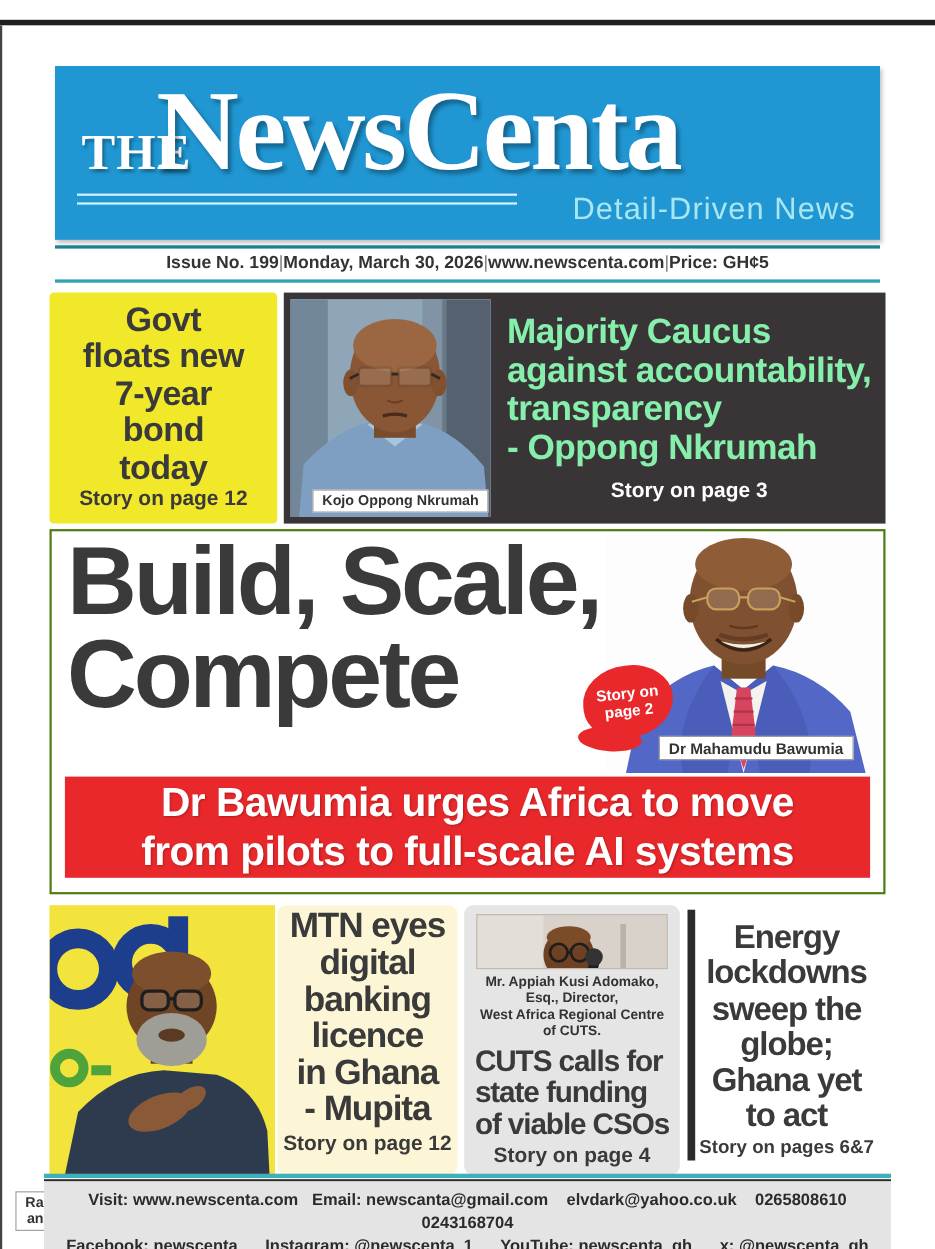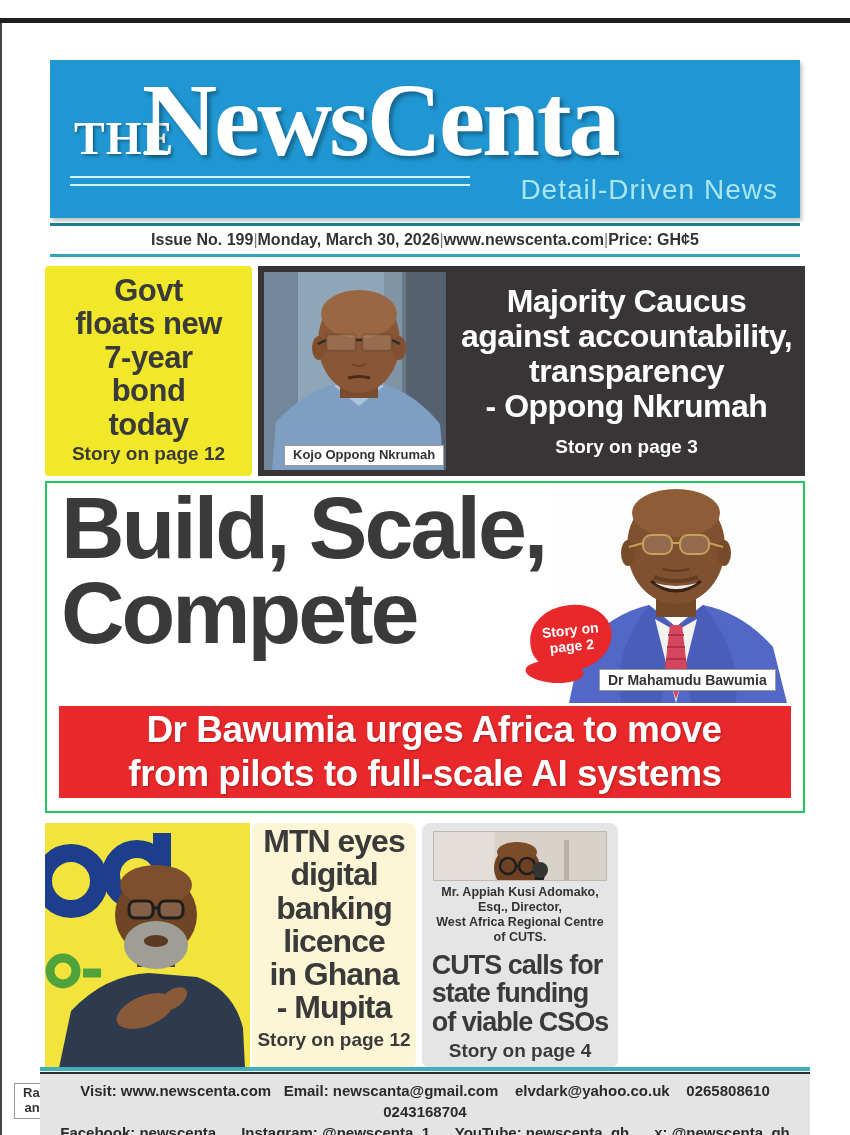--- a/index.html
+++ b/index.html
@@ -39,26 +39,26 @@
   .bond-box .hl{font-size:31px;line-height:1.08;font-weight:700;color:#3a3a3a;text-align:center;letter-spacing:-0.5px;}
   .bond-box .ref{font-size:19px;font-weight:700;color:#3a3a3a;margin-top:2px;}
 
   .majority-box{position:absolute;left:258px;top:243px;width:547px;height:210px;background:#393536;}
   .kojo-photo{position:absolute;left:6px;top:6px;width:182px;height:198px;overflow:hidden;background:#8fa6b8;}
   .photo-caption{position:absolute;background:#fff;border:1px solid #9a9a9a;color:#333;
     font-size:13px;font-weight:700;padding:2px 8px;line-height:1.15;}
   .kojo-cap{left:26px;bottom:10px;}
   .majority-text{position:absolute;left:196px;top:0;right:6px;height:100%;
     display:flex;flex-direction:column;align-items:center;justify-content:center;}
-  .majority-text .hl{font-size:32px;line-height:1.1;font-weight:700;color:#ffffff;text-align:center;letter-spacing:-0.5px;}
+  .majority-text .hl{font-size:32px;line-height:1.1;font-weight:700;color:#86efac;text-align:left;letter-spacing:-0.5px;}
   .majority-text .ref{font-size:19px;font-weight:700;color:#fff;margin-top:12px;}
 
   
   .main-box{position:absolute;left:45px;top:458px;width:760px;height:332px;background:#fff;
-    border:2px solid #22c55e;box-sizing:border-box;}
+    border:2px solid #4d7c0f;box-sizing:border-box;}
   .main-headline{position:absolute;left:14px;top:2px;font-size:88px;line-height:0.97;font-weight:700;
     color:#3a3a3a;letter-spacing:-3px;}
   .bawumia-photo{position:absolute;right:2px;top:2px;width:250px;height:218px;overflow:hidden;background:#fdfdfd;}
   .story-badge{position:absolute;left:483px;top:122px;width:82px;height:66px;background:#e9282b;
     border-radius:52% 48% 55% 45%;transform:rotate(-6deg);display:flex;align-items:center;justify-content:center;
     color:#fff;font-size:14px;font-weight:700;text-align:center;line-height:1.15;}
   .story-badge::after{content:"";position:absolute;left:-8px;bottom:-10px;width:58px;height:22px;
     background:#e9282b;border-radius:50%;transform:rotate(10deg);z-index:-1;}
   .bawumia-cap{left:552px;top:186px;font-size:14px;}
   .red-banner{position:absolute;left:12px;right:12px;top:223px;height:92px;background:#e9282b;
@@ -260,20 +260,30 @@
       </svg>
     </div>
     <div class="cap ml">Mr. Appiah Kusi Adomako, Esq., Director,
 West Africa Regional Centre of CUTS.</div>
     <div class="hl ml">CUTS calls for
 state funding
 of viable CSOs</div>
     <div class="ref">Story on page 4</div>
   </div>
 
+  <div class="energy-box">
+    <div class="energy-bar"></div>
+    <div class="hl ml">Energy
+lockdowns
+sweep the
+globe;
+Ghana yet
+to act</div>
+    <div class="ref">Story on pages 6&amp;7</div>
+  </div>
 
   <div class="footer">
     <div class="teal-line"></div>
     <div class="dark-line"></div>
     <div class="panel">
       <div class="pw">Visit: www.newscenta.com   Email: newscanta@gmail.com    elvdark@yahoo.co.uk    0265808610    0243168704</div>
       <div class="pw">Facebook: newscenta      Instagram: @newscenta_1      YouTube: newscenta_gh      x: @newscenta_gh</div>
     </div>
   </div>
 

